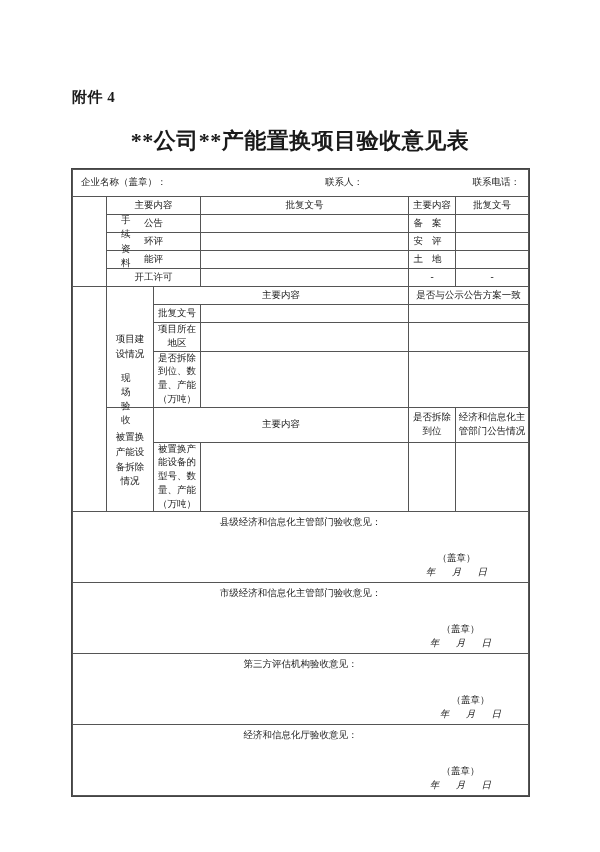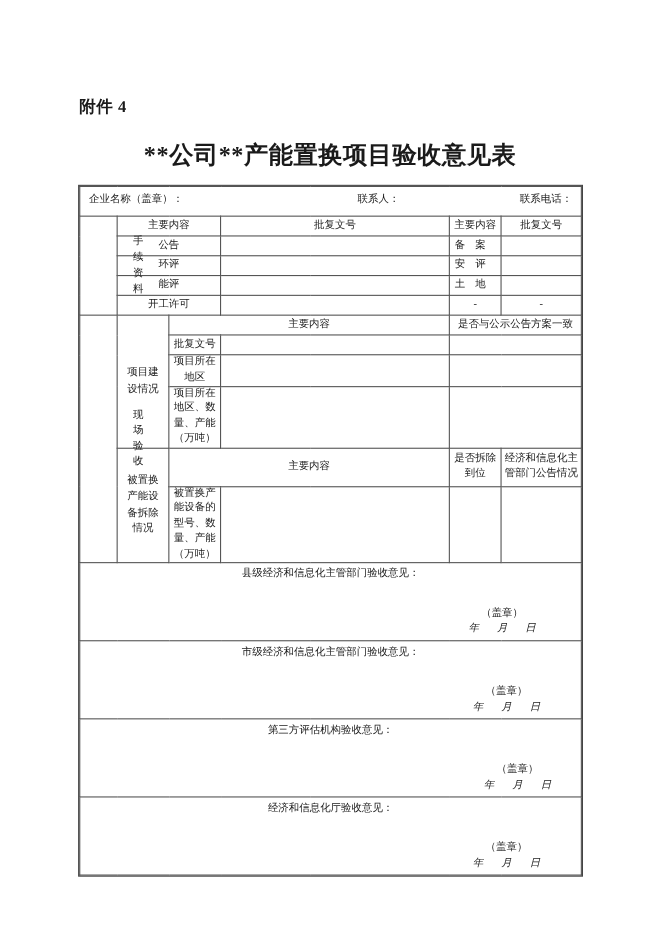--- a/index.html
+++ b/index.html
@@ -266,21 +266,21 @@
       <td class="r-h" colspan="2"></td>
     </tr>
 
     <tr>
       <td class="left-txt r-h">项目所在地区</td>
       <td class="r-h" colspan="2"></td>
       <td class="r-h" colspan="2"></td>
     </tr>
 
     <tr>
-      <td class="left-txt" style="height:27px">项目所在地区、数量、产能（万吨）</td>
+      <td class="left-txt" style="height:27px">是否拆除到位、数量、产能（万吨）</td>
       <td colspan="2"></td>
       <td colspan="2"></td>
     </tr>
 
     <tr>
       <td class="sub-vlabel" rowspan="2">
         <span>被置换</span>
         <span>产能设</span>
         <span>备拆除</span>
         <span>情况</span>

